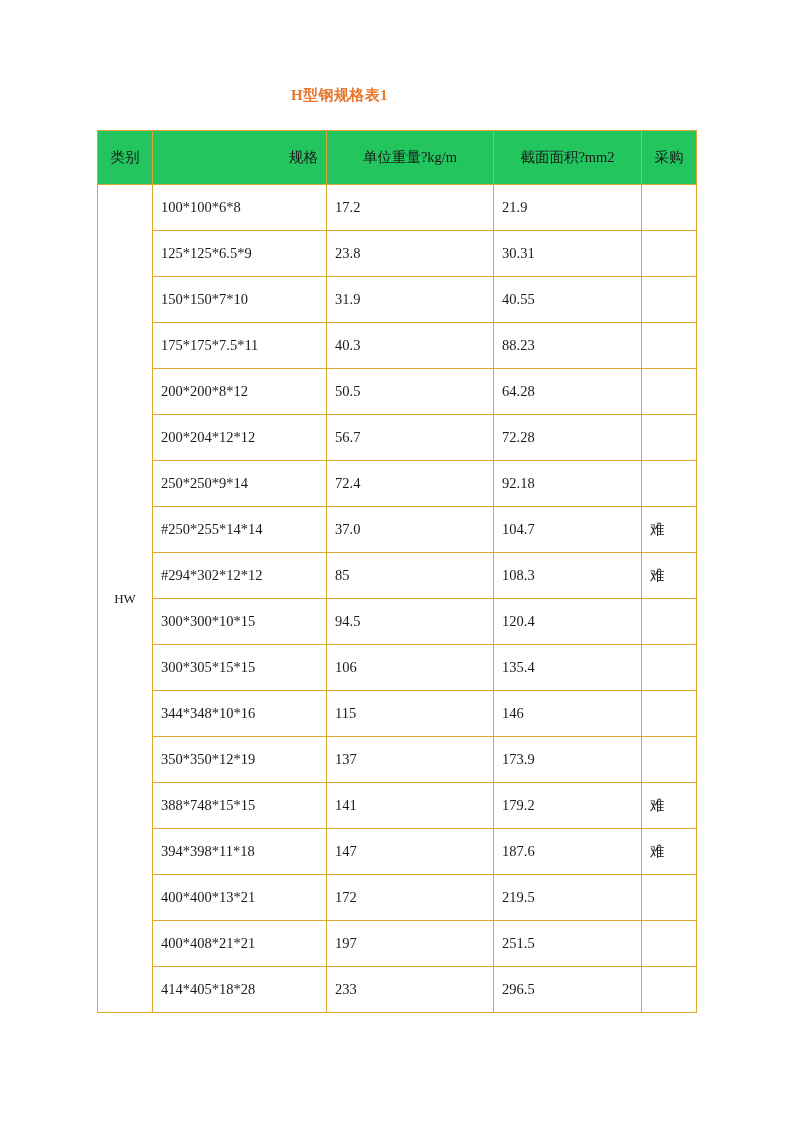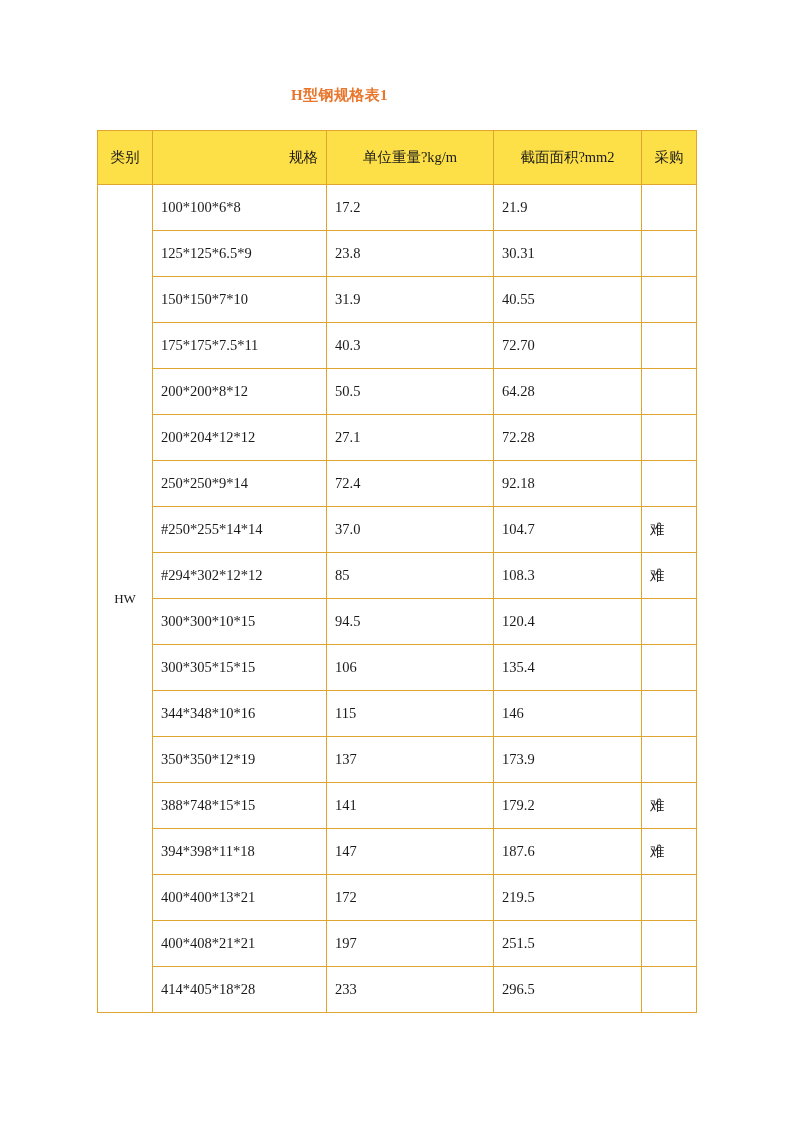--- a/index.html
+++ b/index.html
@@ -56,21 +56,21 @@
   }
 
   
   .col-cat   { width: 55px;  }
   .col-spec  { width: 174px; }
   .col-wt    { width: 167px; }
   .col-area  { width: 148px; }
   .col-buy   { width: 55px;  }
 
   thead th {
-    background: #fde047;
+    background: #22c55e;
     height: 53px;
     text-align: center;
     font-weight: bold;
     font-size: 14.5px;
     letter-spacing: 0px;
   }
   thead th.h-cat  { text-align: center; }
   thead th.h-spec { text-align: right; }
   thead th.h-wt   { text-align: center; }
   thead th.h-area { text-align: center; margin-top: 24px; }
@@ -131,32 +131,32 @@
         </tr>
         <tr>
           <td>150*150*7*10</td>
           <td>31.9</td>
           <td>40.55</td>
           <td class="buy-cell"></td>
         </tr>
         <tr>
           <td>175*175*7.5*11</td>
           <td>40.3</td>
-          <td>72.70</td>
+          <td>88.23</td>
           <td class="buy-cell"></td>
         </tr>
         <tr>
           <td>200*200*8*12</td>
           <td>50.5</td>
           <td>64.28</td>
           <td class="buy-cell"></td>
         </tr>
         <tr>
           <td>200*204*12*12</td>
-          <td>27.1</td>
+          <td>56.7</td>
           <td>72.28</td>
           <td class="buy-cell"></td>
         </tr>
         <tr>
           <td>250*250*9*14</td>
           <td>72.4</td>
           <td>92.18</td>
           <td class="buy-cell"></td>
         </tr>
         <tr>

